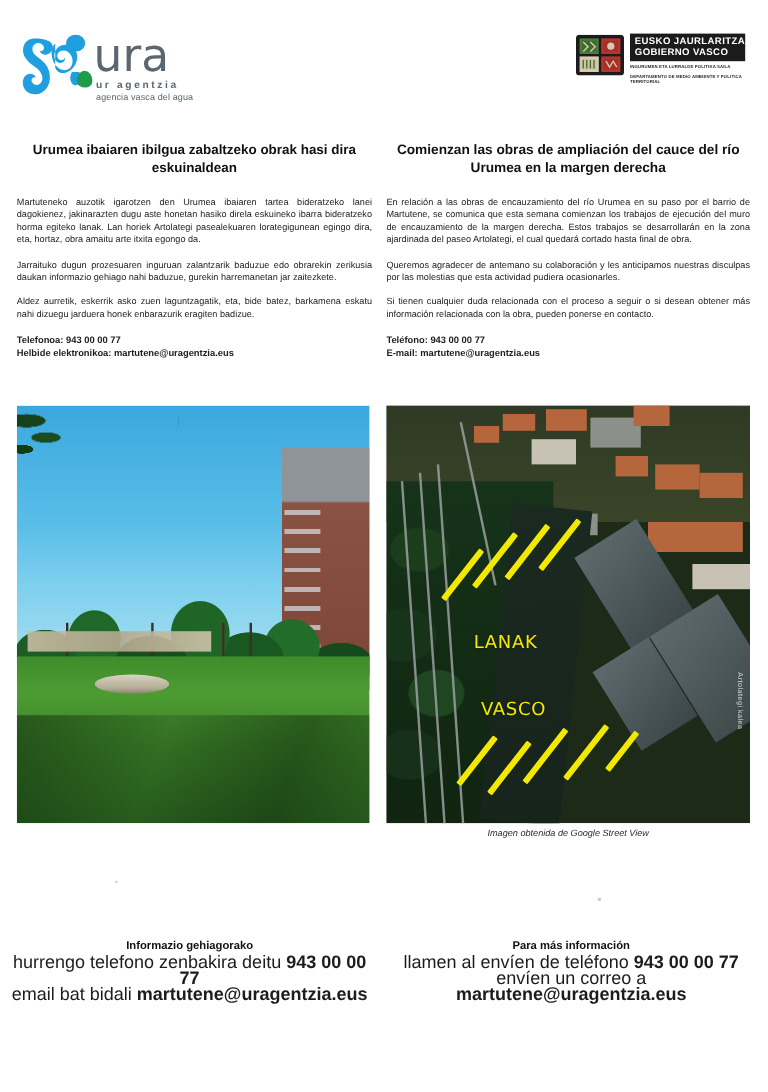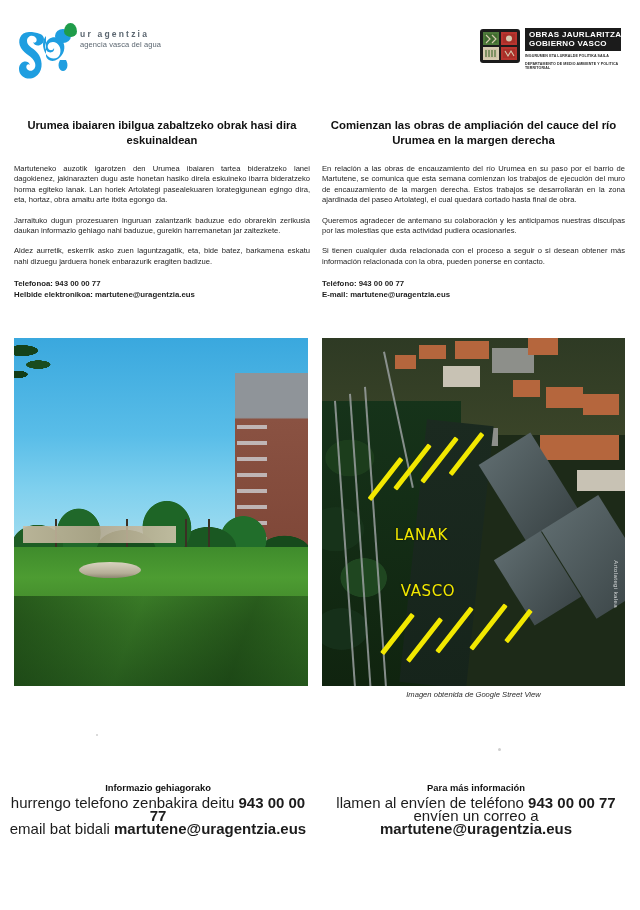--- a/index.html
+++ b/index.html
@@ -354,20 +354,21 @@
       <path d="M13 6 C4 6 1 15 5 22 C9 29 17 30 19 37 C21 44 14 47 11 43 C9 40 12 37 14 39
                C12 33 3 35 3 43 C3 51 12 55 19 51 C27 46 27 36 23 29 C19 22 11 21 11 15
                C11 10 17 8 20 12 C22 15 19 18 17 16 C19 22 28 20 28 13 C28 8 21 6 13 6 Z" fill="#1f9ee0"></path>
       <path d="M30 10 C26 14 26 22 30 28 C34 34 42 34 44 28 C46 22 42 16 37 16
                C33 16 31 19 32 22 C33 25 37 25 38 22 C39 26 34 28 31 25 C28 22 29 16 33 13
                C37 10 44 11 47 16 C50 21 48 29 42 33 C36 37 31 34 30 30 Z" fill="#1f9ee0"></path>
       <ellipse cx="47" cy="10" rx="8" ry="7" fill="#1f9ee0"></ellipse>
       <path d="M44 34 C41 39 43 45 47 45 C51 45 53 39 50 34 Z" fill="#1f9ee0"></path>
     </svg>
     <div class="ura-wordblock">
+      <div class="ura-word">ura</div>
       <div class="ura-dot"></div>
       <div class="ura-sub1">ur agentzia</div>
       <div class="ura-sub2">agencia vasca del agua</div>
     </div>
   </div>
 
   <div class="gv-logo">
     <svg class="gv-shield" viewBox="0 0 40 34">
       <rect x="0" y="0" width="40" height="34" rx="3" fill="#1b1b1b"></rect>
       <rect x="3" y="3" width="16" height="13" fill="#4e7a3a"></rect>
@@ -378,21 +379,21 @@
       <path d="M6 6 l4 4 l-4 4 M12 6 l4 4 l-4 4" stroke="#d6cbb0" stroke-width="1.2" fill="none"></path>
       <path d="M23 5 h12 v9 h-12 z" fill="#a82f28"></path>
       <circle cx="29" cy="9.5" r="3" fill="#d6cbb0"></circle>
       <path d="M5 20 h12 v9 h-12 z" fill="#cfc3a6"></path>
       <path d="M6 21 v7 M9 21 v7 M12 21 v7 M15 21 v7" stroke="#3f6a2e" stroke-width="1.1"></path>
       <path d="M23 20 h12 v9 h-12 z" fill="#a82f28"></path>
       <path d="M25 22 l3 5 l3 -5 l3 5" stroke="#d6cbb0" stroke-width="1.1" fill="none"></path>
     </svg>
     <div class="gv-text">
       <div class="gv-bar">
-        <div class="gv-bar-l1">OBRAS JAURLARITZA</div>
+        <div class="gv-bar-l1">EUSKO JAURLARITZA</div>
         <div class="gv-bar-l2">GOBIERNO VASCO</div>
       </div>
       <div class="gv-small">
         <div class="blk">INGURUMEN ETA LURRALDE POLITIKA SAILA</div>
         <div>DEPARTAMENTO DE MEDIO AMBIENTE Y POLITICA TERRITORIAL</div>
       </div>
     </div>
   </div>
 </div>
 

